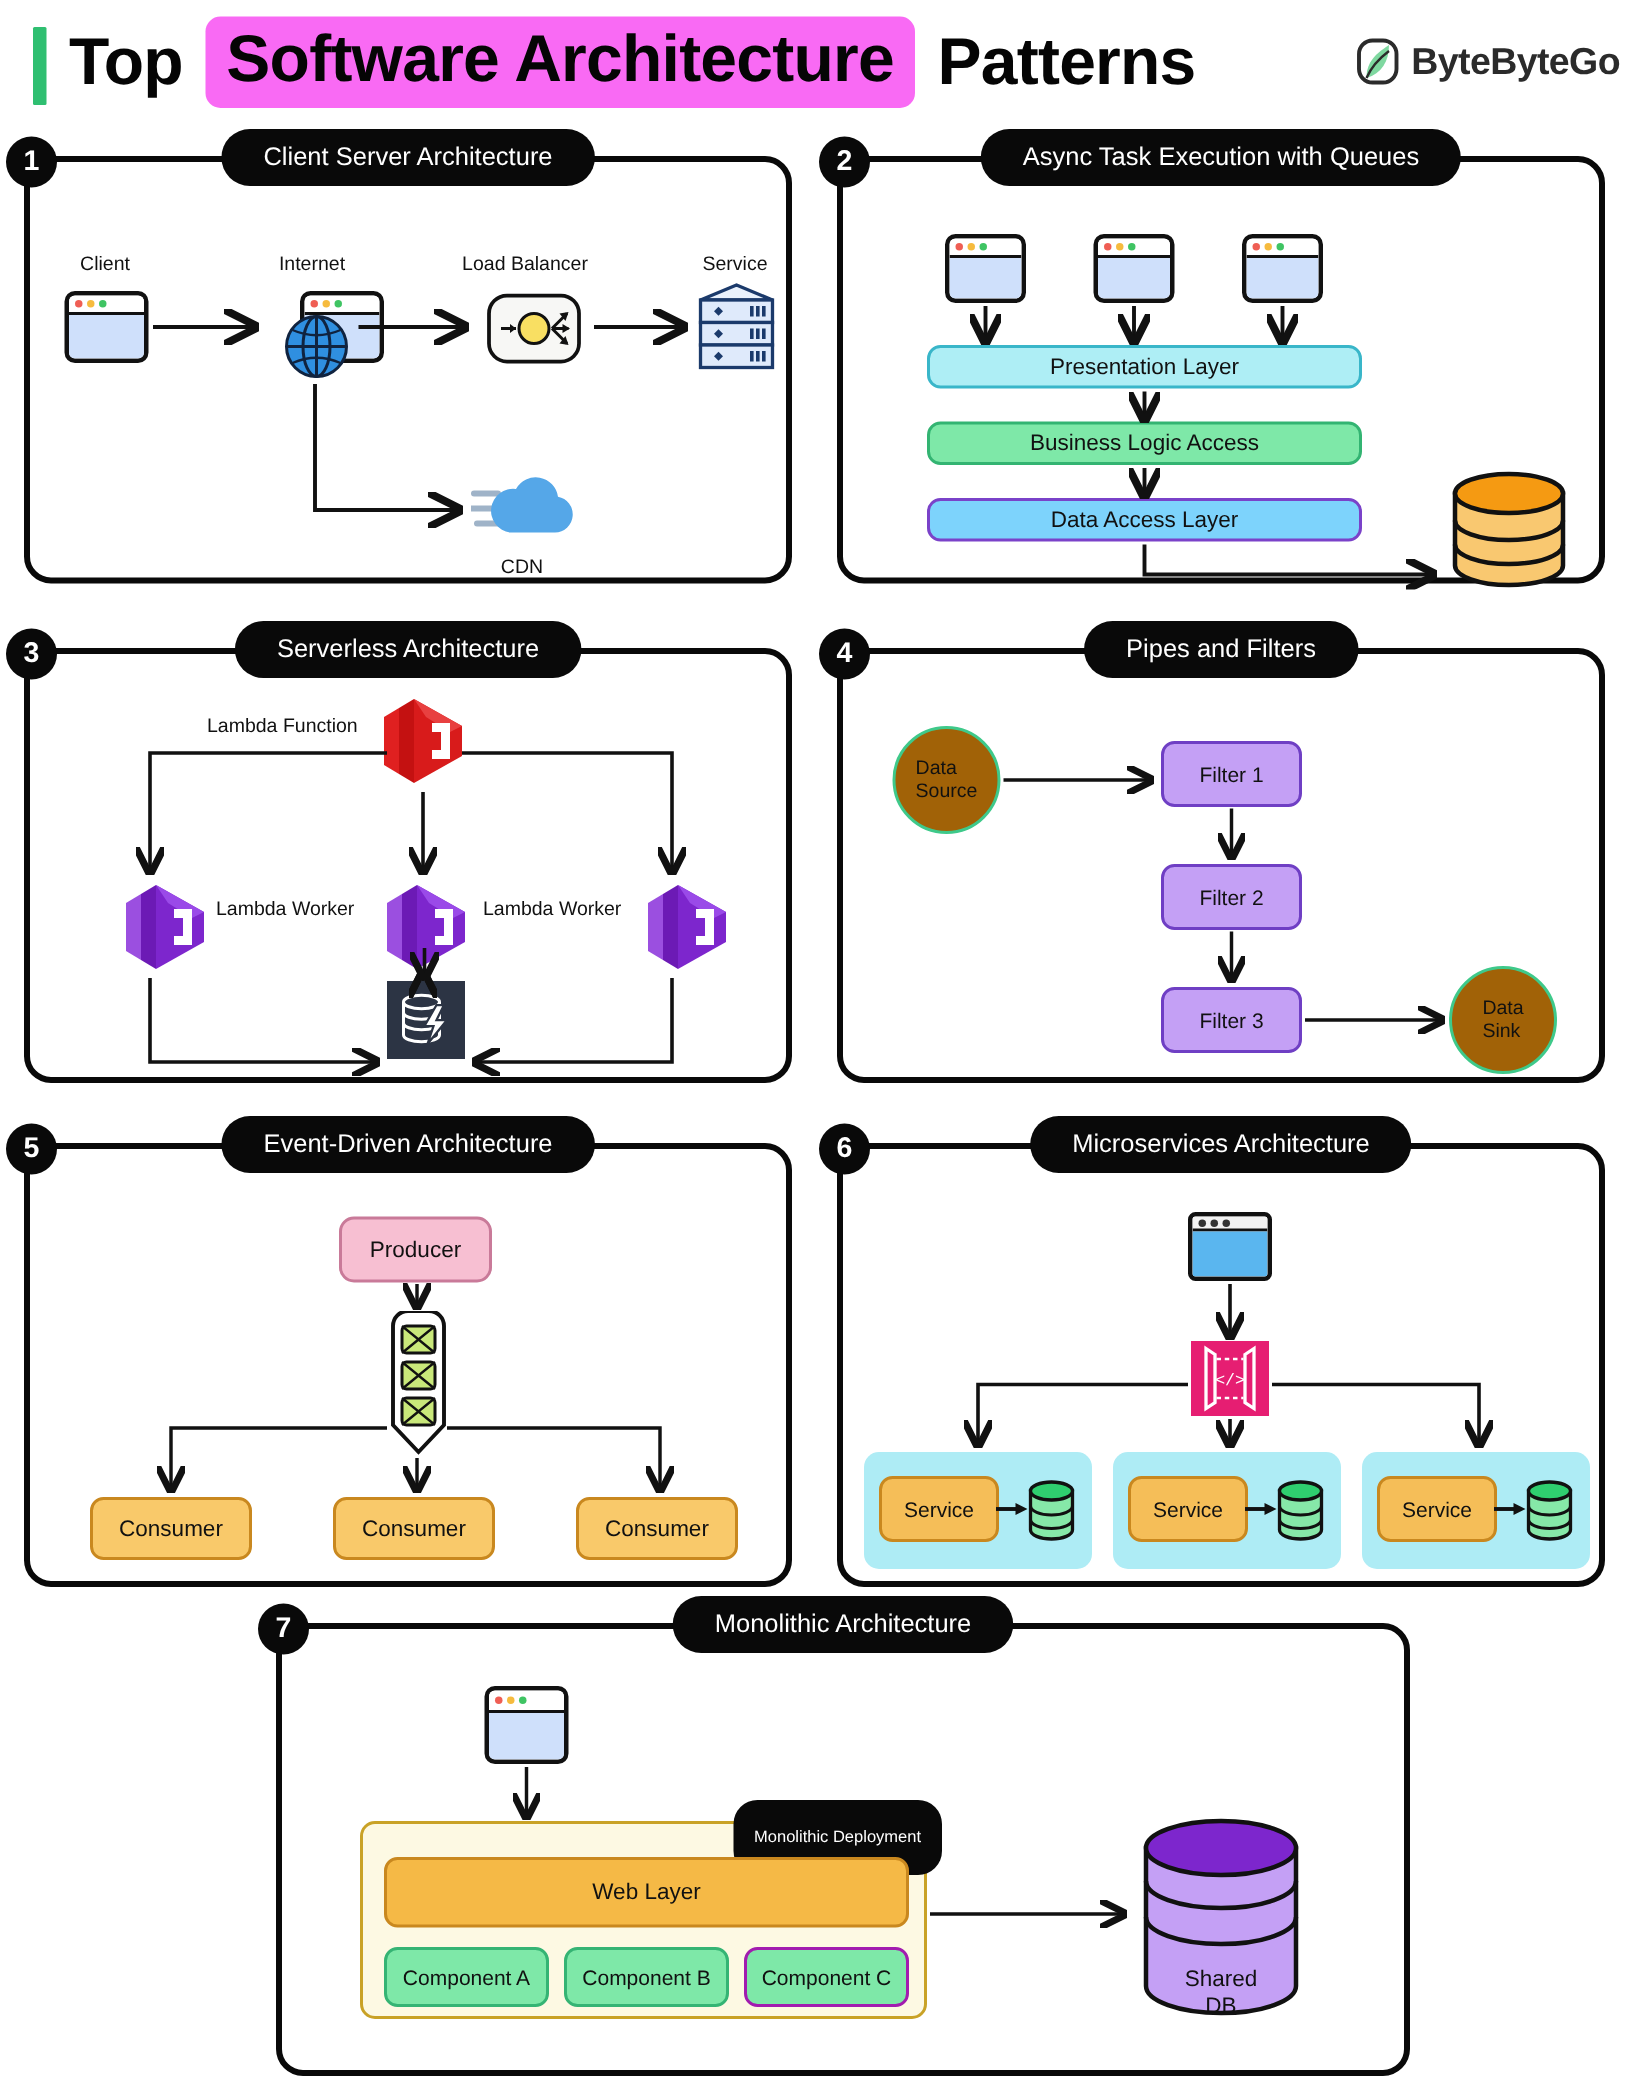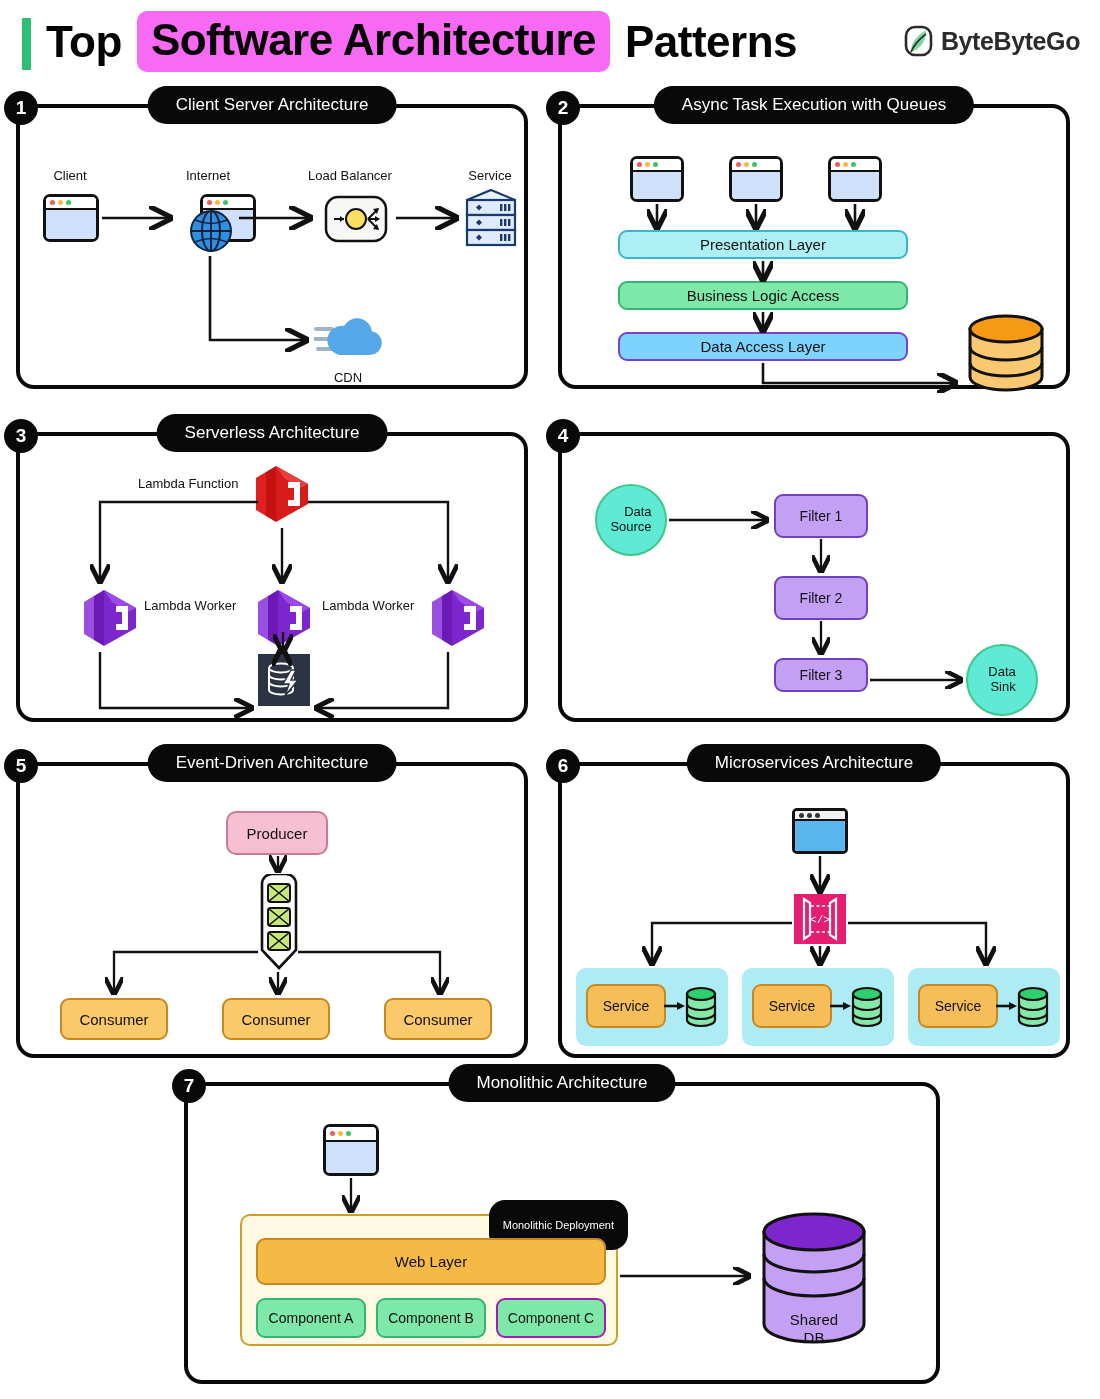--- a/index.html
+++ b/index.html
@@ -78,23 +78,23 @@
     display: flex; align-items: center; justify-content: center;
     font-size: 14px; color: #111; text-align: center; line-height: 1.15;
   }
   .bar-node {
     position: absolute; border-radius: 9px;
     display: flex; align-items: center; justify-content: center;
     font-size: 15px; color: #111;
   }
   .circle-node {
     position: absolute; border-radius: 50%;
-    border: 2px solid #3ec98a; background: #5eead4;
+    border: 2px solid #3ec98a; background: #a16207;
     display: flex; align-items: center; justify-content: center;
-    font-size: 13px; color: #111; text-align: right; line-height: 1.15;
+    font-size: 13px; color: #111; text-align: left; line-height: 1.15;
   }
 </style>
 </head>
 <body>
 
 <div class="page">
 
   <div class="header">
     <div class="accent-bar"></div>
     <div class="title">
@@ -354,28 +354,29 @@
         </g>
         <g stroke="#111" stroke-width="2.4" fill="none" marker-end="url(#ah3)">
           <line x1="263" y1="196" x2="263" y2="214"></line>
         </g>
       </svg>
     </div>
   </div>
 
   <div class="panel" style="left:558px; top:432px; width:512px; height:290px;">
     <div class="panel-num">4</div>
+    <div class="panel-title">Pipes and Filters</div>
     <div class="panel-body">
       <div class="circle-node" style="left:33px; top:48px; width:72px; height:72px;">
         <span style="white-space:pre-line">Data
 Source</span>
       </div>
       <div class="node" style="left:212px; top:58px; width:94px; height:44px; background:#c4a0f5;">Filter 1</div>
       <div class="node" style="left:212px; top:140px; width:94px; height:44px; background:#c4a0f5;">Filter 2</div>
-      <div class="node" style="left:212px; top:222px; width:94px; height:34px; background:#c4a0f5;text-align:right;">Filter 3</div>
+      <div class="node" style="left:212px; top:222px; width:94px; height:44px; background:#c4a0f5;text-align:right;">Filter 3</div>
       <div class="circle-node" style="left:404px; top:208px; width:72px; height:72px;">
         <span style="white-space:pre-line">Data
 Sink</span>
       </div>
 
       <svg class="svgbox" style="left:0; top:0;" width="512" height="290">
         <defs>
             <marker id="ah4" markerWidth="8" markerHeight="8" refX="6.5" refY="4" orient="auto">
               <path d="M0,0 L8,4 L0,8" fill="none" stroke="#111" stroke-width="2"></path>
             </marker>

